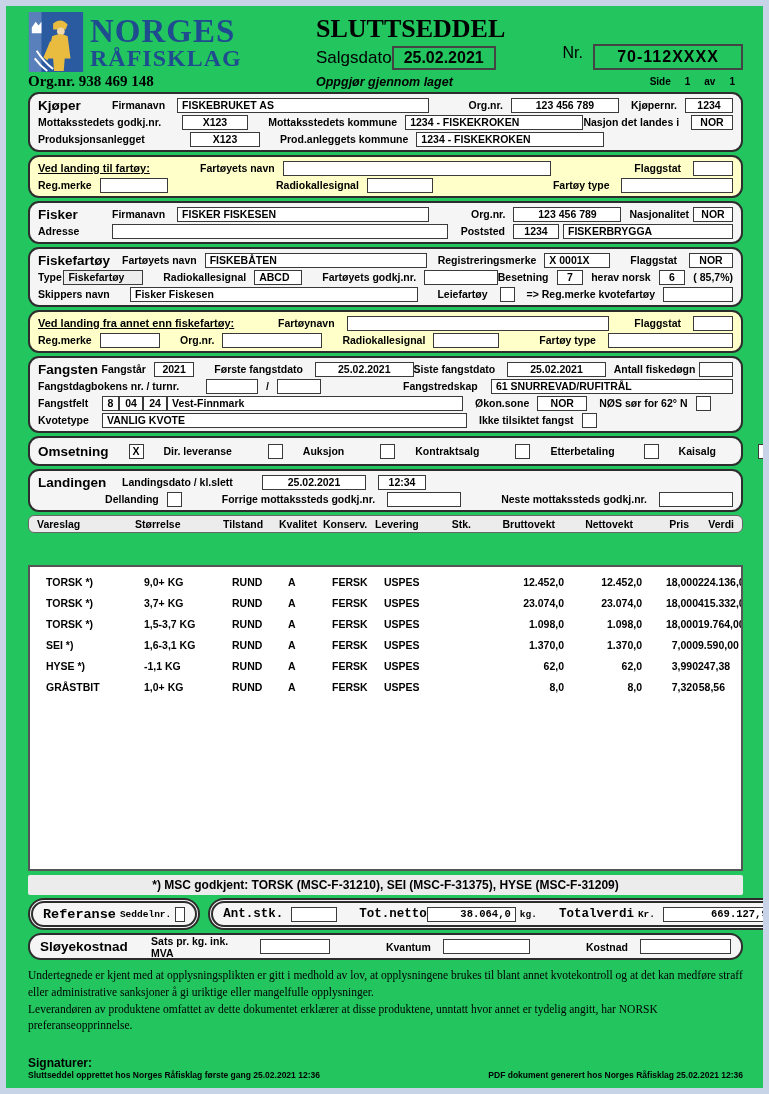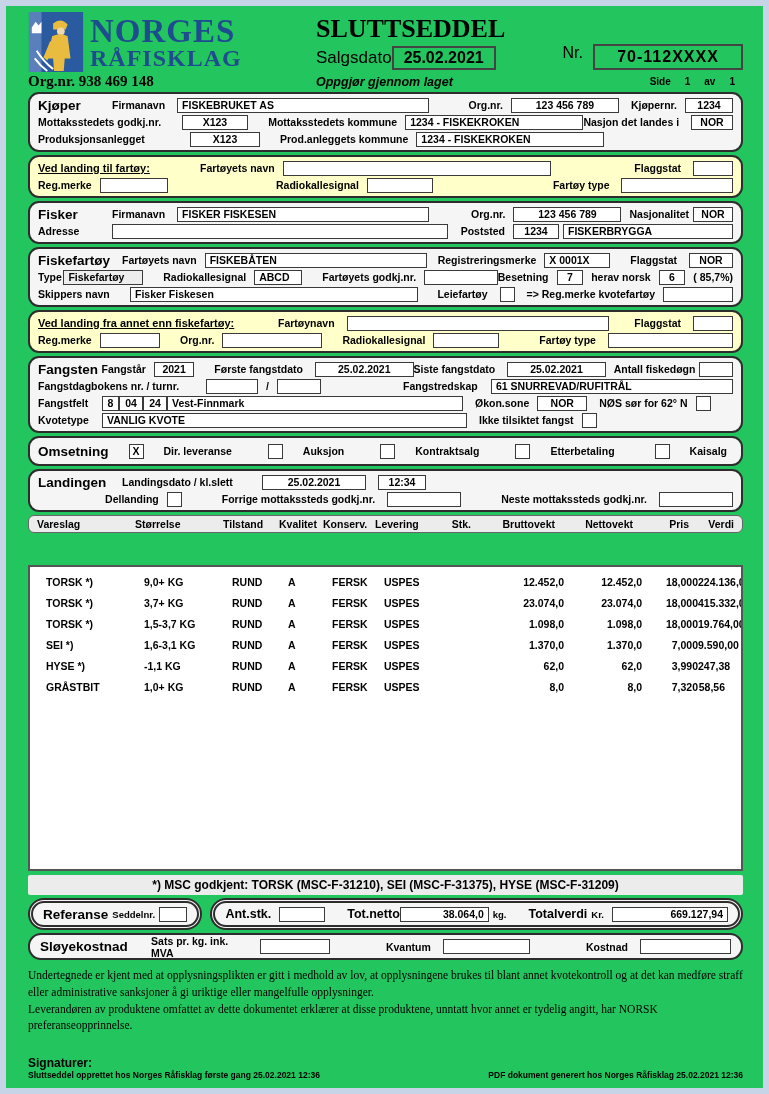--- a/index.html
+++ b/index.html
@@ -53,21 +53,21 @@
   .thead > :nth-child(n+7){ text-align:right; }
   .tbody { border:2px solid #555; background:#fff; height:368px; padding:4px 16px; overflow:hidden;margin-top:29px;}
   .tr { display:grid; grid-template-columns:98px 88px 56px 44px 52px 58px 38px 84px 78px 56px 1fr;
         font-size:10.5px; font-weight:bold; height:21px; align-items:center;}
   .tr > :nth-child(n+7){ text-align:right; }
   
   .msc-band { background:#ececec; text-align:center; font-size:12px; font-weight:bold;
               padding:3px 0; margin:4px 0 3px 0; border-radius:2px;}
   .pill-row { display:flex; gap:8px; margin-bottom:3px; }
   .pill { border:5px double #2d2d2d; border-radius:16px; background:#f5f5f5;
-          display:flex; align-items:center; padding:3px 10px; height:32px;}
+          display:flex; align-items:center; padding:3px 10px; height:32px;font-family:Liberation Mono, monospace;}
   .pill-ref { width:232px; }
   .pill-tot { flex:1; }
   .sloye { border:2.5px solid #2d2d2d; border-radius:13px; background:#f5f5f5;
            display:flex; align-items:center; padding:2px 10px; height:27px; margin-bottom:5px;}
   .small-lbl { font-size:9.5px; font-weight:bold; }
   .disclaimer { font-family:"Liberation Serif",serif; font-size:11.5px; line-height:1.45; margin-top:2px;}
   .signature { font-size:12px; font-weight:bold; margin-top:22px;}
   .footer { margin-top:auto; display:flex; justify-content:space-between; font-size:8.5px; font-weight:bold; padding-bottom:2px;}
 </style>
 </head>
@@ -275,21 +275,21 @@
   <div class="sec" style="padding:4px 8px">
     <div class="row" style="gap:20px">
       <span class="ttl" style="width:82px">Omsetning</span>
       <span class="cb">X</span>
       <span class="lbl" style="margin-right:16px">Dir. leveranse</span>
       <span class="cb"></span>
       <span class="lbl" style="margin-right:16px">Auksjon</span>
       <span class="cb"></span>
       <span class="lbl" style="margin-right:16px">Kontraktsalg</span>
       <span class="cb"></span>
-      <span class="lbl" style="margin-right:20px">Etterbetaling</span>
+      <span class="lbl" style="margin-right:9px">Etterbetaling</span>
       <span class="cb"></span>
       <span class="lbl" style="margin-right:22px">Kaisalg</span>
       <span class="cb"></span>
       <span class="lbl" style="margin-right:22px">Kontantsalg</span>
       <span class="cb"></span>
       <span class="lbl">Avgiftsfritt</span>
     </div>
   </div>
 
   <div class="sec">

